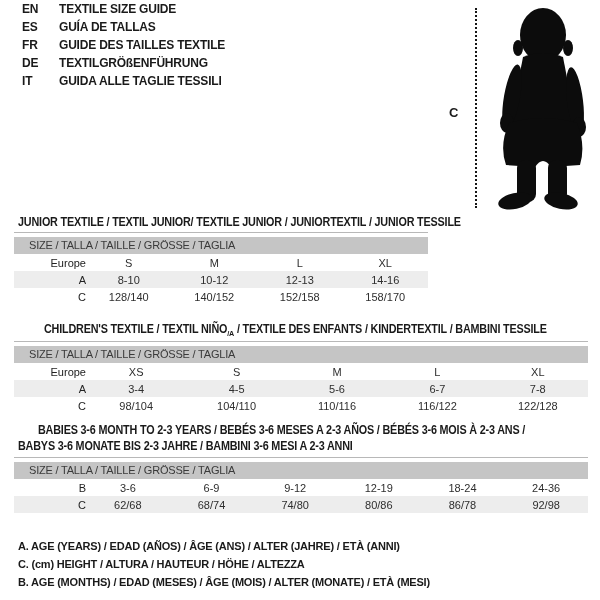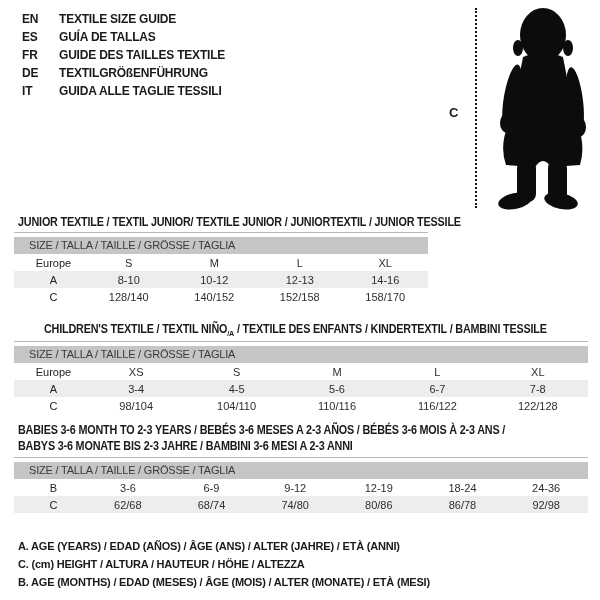--- a/index.html
+++ b/index.html
@@ -5,21 +5,21 @@
   * { box-sizing: border-box; margin: 0; padding: 0; }
   html, body { background: #ffffff; }
   body { font-family: "Liberation Sans", sans-serif; color: #1a1a1a; }
   #canvas {
     position: relative; width: 600px; height: 600px;
     background: #ffffff; overflow: hidden;
   }
   .condensed { transform: scaleX(0.9); transform-origin: 0 50%; white-space: nowrap; }
 
   
-  .lang-list { position: absolute; left: 22px; top: 10px; }
+  .lang-list { position: absolute; left: 22px; top: 0; }
   .lang-row { display: flex; line-height: 18px; font-size: 12px; font-weight: bold; letter-spacing: -0.2px; }
   .lang-code { width: 37px; }
   .lang-label { white-space: nowrap; }
 
   
   .measure-line { position: absolute; left: 475px; top: 8px; height: 200px; width: 0; border-left: 2px dotted #151515; }
   .measure-label { position: absolute; left: 449px; top: 105px; font-size: 13px; font-weight: bold; }
   .silhouette { position: absolute; left: 487px; top: 5px; }
 
   
@@ -31,28 +31,28 @@
   .size-table .topline { height: 0; border-top: 1px solid #b8b8b8; margin-bottom: 4px; }
   .size-table .band {
     height: 17px; line-height: 17px; background: #c5c5c5; color: #3a3a3a;
     font-size: 11px; padding-left: 15px; letter-spacing: -0.2px; white-space: nowrap; overflow: hidden;
   }
   .size-table table { width: 100%; border-collapse: collapse; table-layout: fixed; }
   .size-table td {
     height: 17px; font-size: 11px; color: #2e2e2e; text-align: center;
     white-space: nowrap; overflow: hidden; padding: 0;
   }
-  .size-table td.lbl { text-align: center; padding-left: 7px; color: #222; }
+  .size-table td.lbl { text-align: right; padding-left: 7px; color: #222; }
   .size-table tr.shaded { background: #ededed; }
   .t-junior   { top: 232px; width: 414px; }
   .t-children { top: 341px; width: 574px; }
   .t-babies   { top: 457px; width: 574px; }
   #junior-title   { top: 215px; }
   #children-title { top: 322px; margin-left: 26px; }
-  #babies-title-1 { top: 423px; }
+  #babies-title-1 { top: 423px; margin-left: 20px; }
   #babies-title-2 { top: 439px; }
 
   
   .legend { position: absolute; left: 18px; top: 537px; }
   .legend-line { font-size: 11px; font-weight: bold; line-height: 18px; letter-spacing: -0.2px; white-space: nowrap; }
 </style>
 </head>
 <body>
 
 <div id="canvas">

